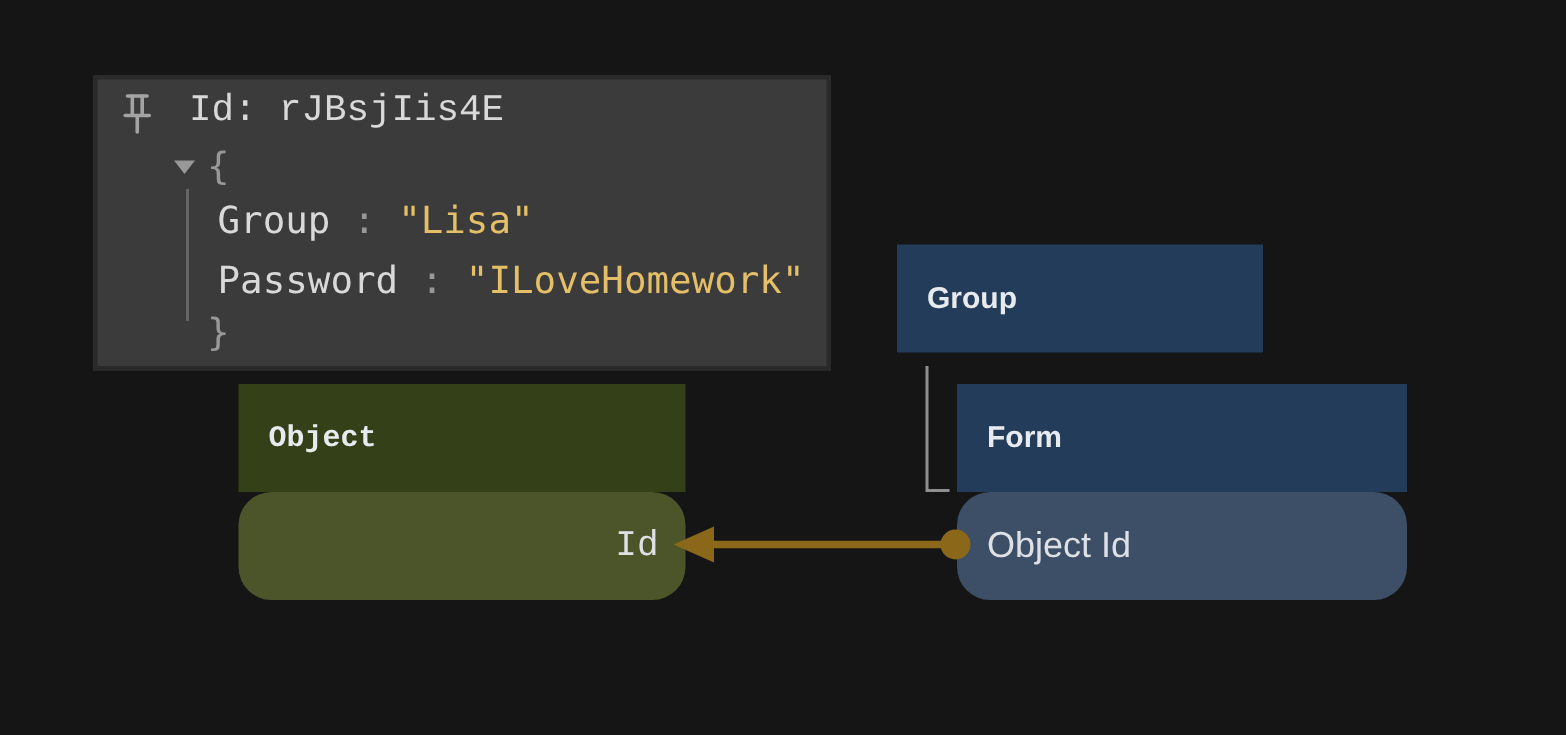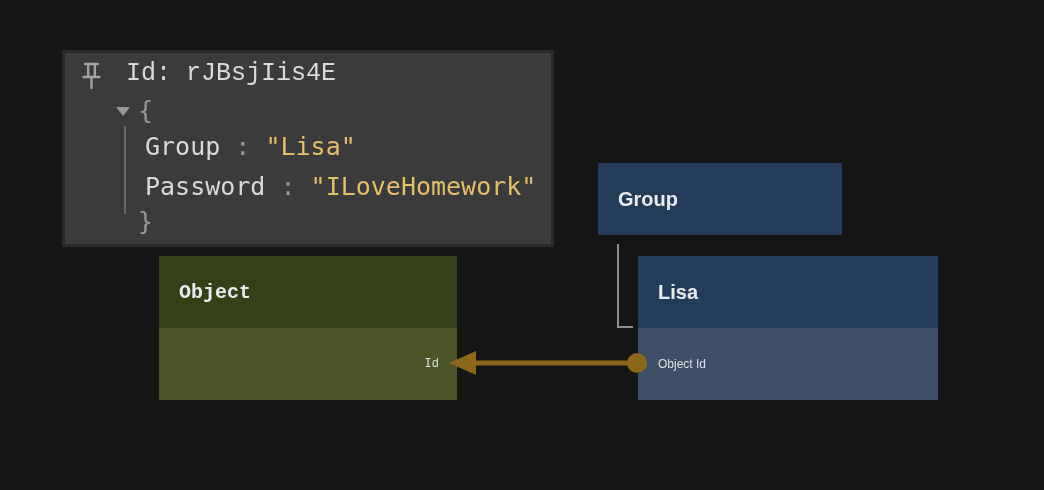--- a/index.html
+++ b/index.html
@@ -45,21 +45,21 @@
   }
 
   
   .node { position:absolute; }
   .node-header {
     display:flex; align-items:center; padding:0 20px;
     font-size:20px; font-weight:bold; color:var(--title-text,#e8ebee);
   }
   .node-row {
     display:flex; align-items:center; padding:0 18px;
-    font-size:12px; color:var(--row-text,#dde1e6);
+    font-size:24px; color:var(--row-text,#dde1e6);border-radius:22px;
   }
 
   .object-node { left:159px; top:256px; width:298px; height:144px;font-family:Liberation Mono, monospace; }
   .object-node .node-header { height:72px; background:var(--object-header,#344018); }
   .object-node .node-row    { height:72px; background:var(--object-body,#4b5529); justify-content:flex-end; }
 
   .group-node { left:598px; top:163px; width:244px; height:72px; }
   .group-node .node-header { height:72px; background:var(--blue-header,#223c5a); }
 
   .form-node { left:638px; top:256px; width:300px; height:144px; }
@@ -109,21 +109,21 @@
 </div>
 
 <div class="node group-node">
   <div class="node-header">
     <span>Group</span>
   </div>
 </div>
 
 <div class="node form-node">
   <div class="node-header">
-    <span>Lisa</span>
+    <span>Form</span>
   </div>
   <div class="node-row">
     <span>Object Id</span>
   </div>
 </div>
 
 <svg class="overlay">
   <path d="M618 244 V327 H633" fill="none" stroke="var(--tree-line,#8f8f8f)" stroke-width="2"></path>
   <g>
     <line x1="472" y1="363" x2="637" y2="363" stroke="var(--edge,#8b671a)" stroke-width="5"></line>

